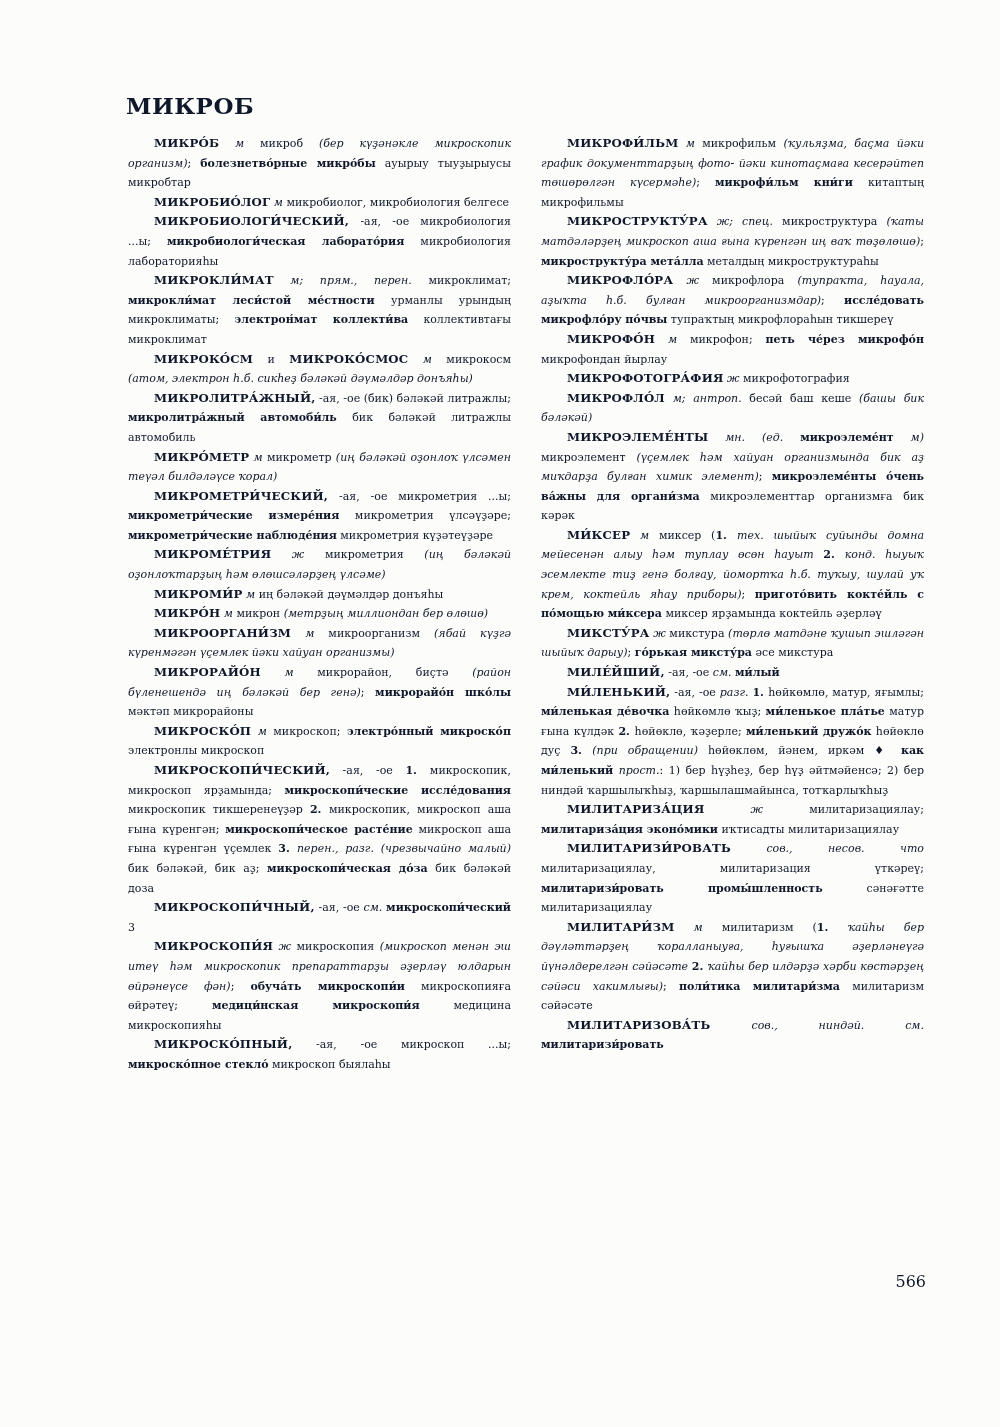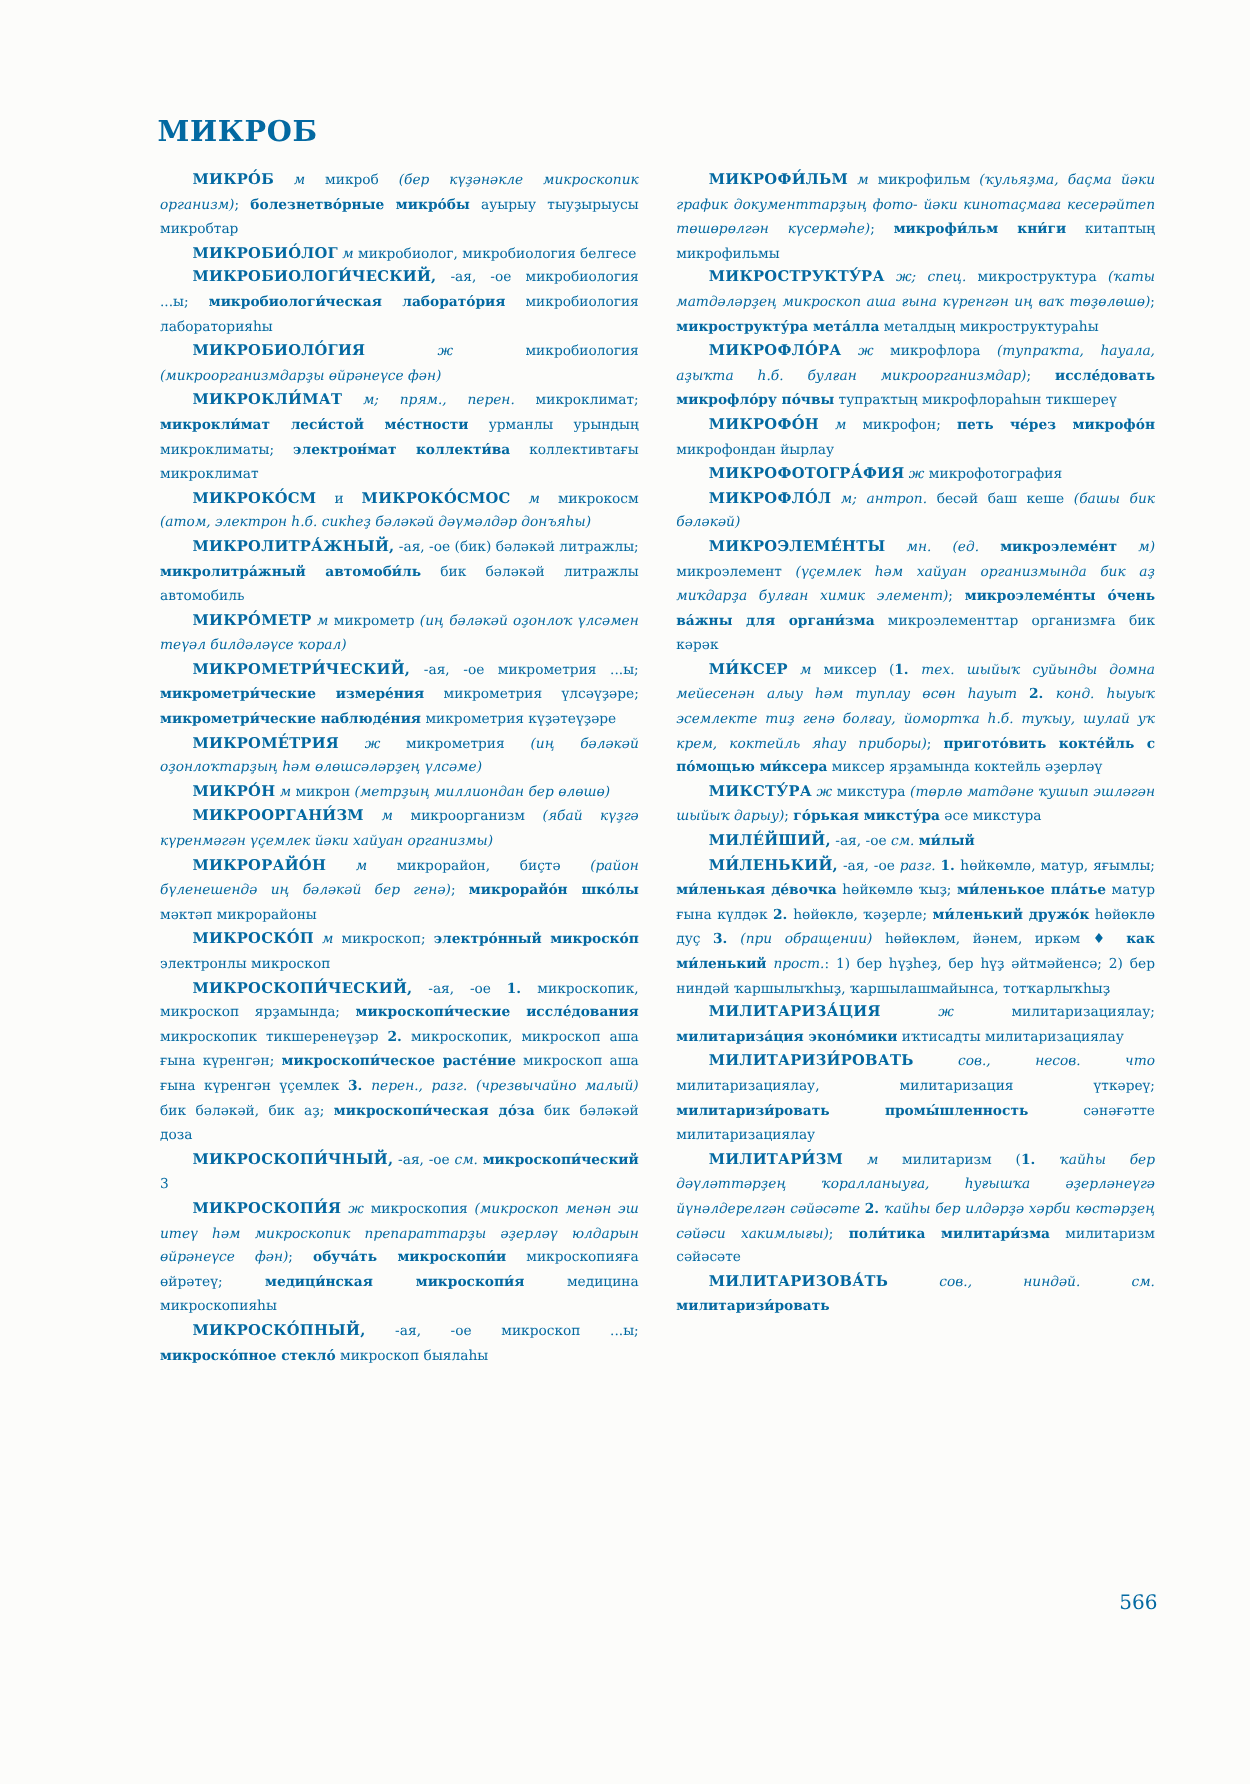--- a/index.html
+++ b/index.html
@@ -5,21 +5,21 @@
   html, body { margin: 0; padding: 0; }
   body {
     width: 1000px; height: 1427px;
     background: #f4f4f2;
     font-family: "DejaVu Serif", "Liberation Serif", serif;
   }
   .page {
     position: relative;
     width: 1000px; height: 1427px;
     background: #fcfcfa;
-    color: #0369a1;
+    color: #0f172a;
     overflow: hidden;
   }
   .running-head {
     position: absolute;
     left: 126px; top: 92px;
     font-size: 23px;
     font-weight: 700;
     letter-spacing: 0.5px;
   }
   .columns {
@@ -59,27 +59,27 @@
 <body>
 
 <div class="page">
   <div class="running-head">МИКРОБ</div>
 
   <div class="columns">
     <div class="col">
         <p class="entry"><span class="hw">МИКРО́Б</span><span class="i"> м </span><span class="r">микроб </span><span class="i">(бер күҙәнәкле микроскопик организм)</span><span class="r">; </span><span class="b">болезнетво́рные микро́бы</span><span class="r"> ауырыу тыуҙырыусы микробтар</span></p>
         <p class="entry"><span class="hw">МИКРОБИО́ЛОГ</span><span class="i"> м </span><span class="r">микробиолог, микробиология белгесе</span></p>
         <p class="entry"><span class="hw">МИКРОБИОЛОГИ́ЧЕСКИЙ,</span><span class="r"> -ая, -ое микробиология ...ы; </span><span class="b">микробиологи́ческая лаборато́рия</span><span class="r"> микробиология лабораторияһы</span></p>
-        <p class="entry"><span class="hw">МИКРОБИОЛО́ГИЯ</span><span class="i"> ж </span><span class="r">микробиология </span><span class="i">(микроорганизмдарҙы өйрәнеүсе фән)</span></p>
         <p class="entry"><span class="hw">МИКРОКЛИ́МАТ</span><span class="i"> м; прям., перен. </span><span class="r">микроклимат; </span><span class="b">микрокли́мат леси́стой ме́стности</span><span class="r"> урманлы урындың микроклиматы; </span><span class="b">электрон́мат коллекти́ва</span><span class="r"> коллективтағы микроклимат</span></p>
         <p class="entry"><span class="hw">МИКРОКО́СМ</span><span class="r"> и </span><span class="hw">МИКРОКО́СМОС</span><span class="i"> м </span><span class="r">микрокосм </span><span class="i">(атом, электрон һ.б. сикһеҙ бәләкәй дәүмәлдәр донъяһы)</span></p>
         <p class="entry"><span class="hw">МИКРОЛИТРА́ЖНЫЙ,</span><span class="r"> -ая, -ое (бик) бәләкәй литражлы; </span><span class="b">микролитра́жный автомоби́ль</span><span class="r"> бик бәләкәй литражлы автомобиль</span></p>
         <p class="entry"><span class="hw">МИКРО́МЕТР</span><span class="i"> м </span><span class="r">микрометр </span><span class="i">(иң бәләкәй оҙонлоҡ үлсәмен теүәл билдәләүсе ҡорал)</span></p>
         <p class="entry"><span class="hw">МИКРОМЕТРИ́ЧЕСКИЙ,</span><span class="r"> -ая, -ое микрометрия ...ы; </span><span class="b">микрометри́ческие измере́ния</span><span class="r"> микрометрия үлсәүҙәре; </span><span class="b">микрометри́ческие наблюде́ния</span><span class="r"> микрометрия күҙәтеүҙәре</span></p>
         <p class="entry"><span class="hw">МИКРОМЕ́ТРИЯ</span><span class="i"> ж </span><span class="r">микрометрия </span><span class="i">(иң бәләкәй оҙонлоҡтарҙың һәм өлөшсәләрҙең үлсәме)</span></p>
+        <p class="entry"><span class="hw">МИКРОМИ́Р</span><span class="i"> м </span><span class="r">иң бәләкәй дәүмәлдәр донъяһы</span></p>
         <p class="entry"><span class="hw">МИКРО́Н</span><span class="i"> м </span><span class="r">микрон </span><span class="i">(метрҙың миллиондан бер өлөшө)</span></p>
         <p class="entry"><span class="hw">МИКРООРГАНИ́ЗМ</span><span class="i"> м </span><span class="r">микроорганизм </span><span class="i">(ябай күҙгә күренмәгән үҫемлек йәки хайуан организмы)</span></p>
         <p class="entry"><span class="hw">МИКРОРАЙО́Н</span><span class="i"> м </span><span class="r">микрорайон, биҫтә </span><span class="i">(район бүленешендә иң бәләкәй бер генә)</span><span class="r">; </span><span class="b">микрорайо́н шко́лы</span><span class="r"> мәктәп микрорайоны</span></p>
         <p class="entry"><span class="hw">МИКРОСКО́П</span><span class="i"> м </span><span class="r">микроскоп; </span><span class="b">электро́нный микроско́п</span><span class="r"> электронлы микроскоп</span></p>
         <p class="entry"><span class="hw">МИКРОСКОПИ́ЧЕСКИЙ,</span><span class="r"> -ая, -ое </span><span class="b">1. </span><span class="r">микроскопик, микроскоп ярҙамында; </span><span class="b">микроскопи́ческие иссле́дования</span><span class="r"> микроскопик тикшеренеүҙәр </span><span class="b">2. </span><span class="r">микроскопик, микроскоп аша ғына күренгән; </span><span class="b">микроскопи́ческое расте́ние</span><span class="r"> микроскоп аша ғына күренгән үҫемлек </span><span class="b">3. </span><span class="i">перен., разг. (чрезвычайно малый) </span><span class="r">бик бәләкәй, бик аҙ; </span><span class="b">микроскопи́ческая до́за</span><span class="r"> бик бәләкәй доза</span></p>
         <p class="entry"><span class="hw">МИКРОСКОПИ́ЧНЫЙ,</span><span class="r"> -ая, -ое </span><span class="i">см. </span><span class="b">микроскопи́ческий</span><span class="r"> 3</span></p>
         <p class="entry"><span class="hw">МИКРОСКОПИ́Я</span><span class="i"> ж </span><span class="r">микроскопия </span><span class="i">(микроскоп менән эш итеү һәм микроскопик препараттарҙы әҙерләү юлдарын өйрәнеүсе фән)</span><span class="r">; </span><span class="b">обуча́ть микроскопи́и</span><span class="r"> микроскопияға өйрәтеү; </span><span class="b">медици́нская микроскопи́я</span><span class="r"> медицина микроскопияһы</span></p>
         <p class="entry"><span class="hw">МИКРОСКО́ПНЫЙ,</span><span class="r"> -ая, -ое микроскоп ...ы; </span><span class="b">микроско́пное стекло́</span><span class="r"> микроскоп быялаһы</span></p>
       </div>
     <div class="col">

